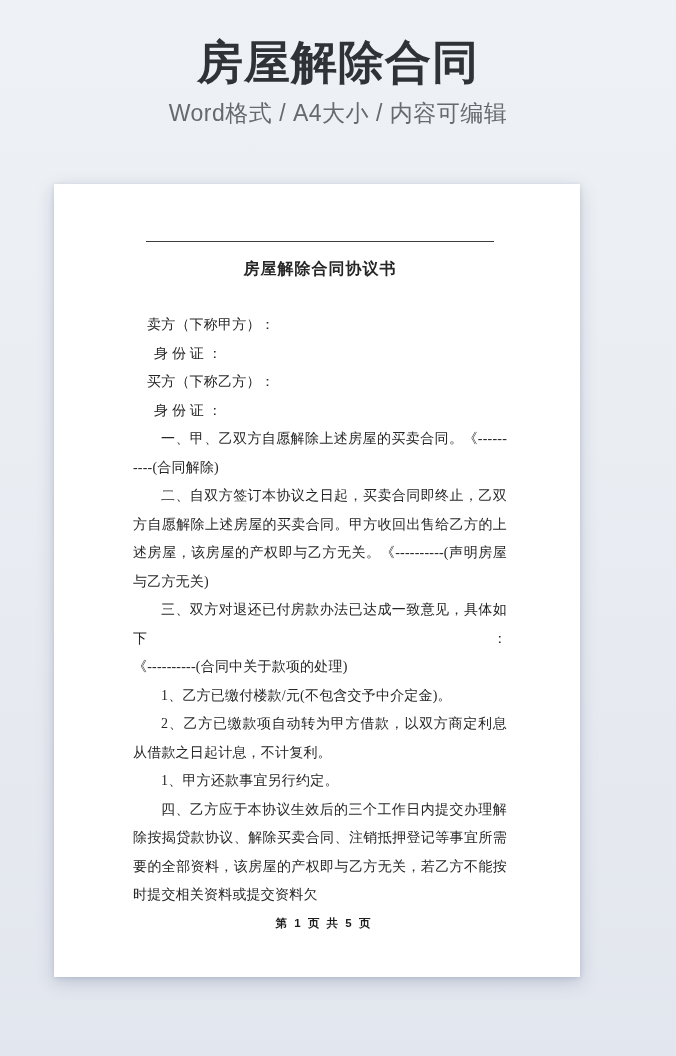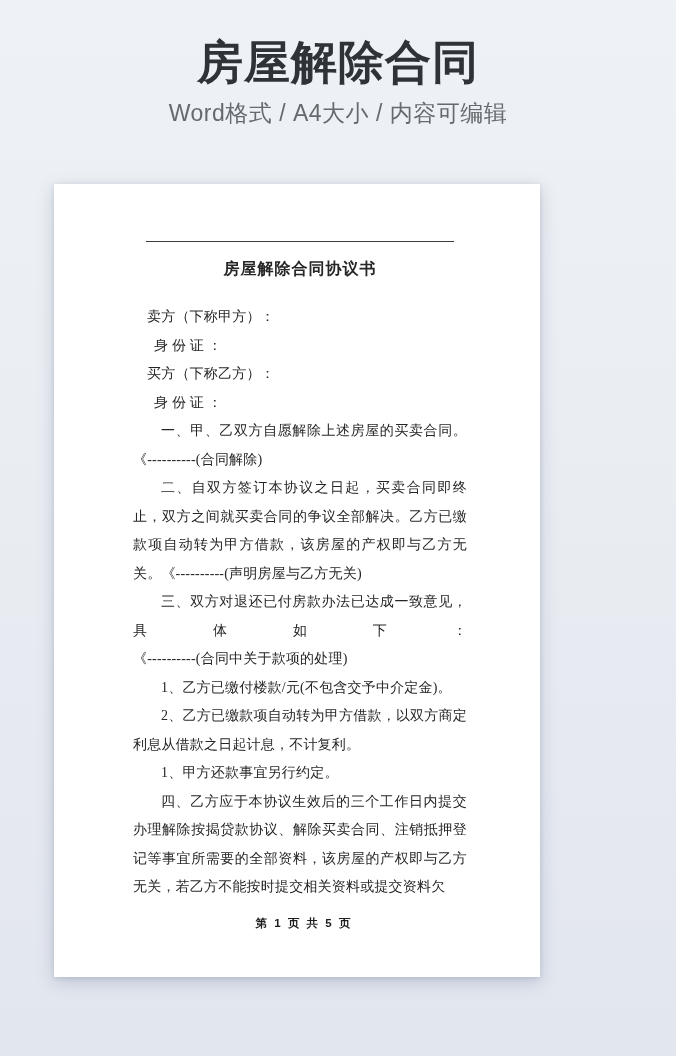--- a/index.html
+++ b/index.html
@@ -25,42 +25,42 @@
     font-size: 23px;
     font-weight: 500;
     color: #66696d;
     letter-spacing: 0.5px;
   }
 
   
   .paper {
     position: absolute;
     left: 54px; top: 184px;
-    width: 486px; height: 793px;
+    width: 526px; height: 793px;
     background: #ffffff;
     box-shadow: 0 5px 16px rgba(90, 105, 140, 0.28), 0 1px 4px rgba(90,105,140,0.18);
     box-sizing: border-box;
     padding: 57px 73px 0 79px;
     font-family: "Liberation Serif", "DejaVu Serif", serif;
     color: #262626;
   }
   .paper .rule {
     border: none;
     border-top: 1.5px solid #3d3d3d;
     margin: 0 13px;
   }
   .doc-title {
     margin: 15px 0 0 0;
     text-align: center;
     font-size: 16px;
     line-height: 24px;
     font-weight: 700;
     letter-spacing: 1px;
   }
-  .doc-body { margin-top: 22px; }
+  .doc-body { margin-top: 30px; }
   .doc-p {
     margin: 0;
     font-size: 14px;
     line-height: 28.5px;
     text-align: justify;
     letter-spacing: 0.2px;
   }
   .doc-p.stretch { text-align-last: justify; }
   .doc-footer {
     position: absolute;
@@ -83,21 +83,21 @@
 
 <div class="paper">
   <hr class="rule">
   <h2 class="doc-title">房屋解除合同协议书</h2>
   <div class="doc-body">
       <p class="doc-p" style="text-indent: 1em;">卖方（下称甲方）：</p>
       <p class="doc-p" style="text-indent: 1.5em;">身 份 证 ：</p>
       <p class="doc-p" style="text-indent: 1em;">买方（下称乙方）：</p>
       <p class="doc-p" style="text-indent: 1.5em;">身 份 证 ：</p>
       <p class="doc-p" style="text-indent: 2em;">一、甲、乙双方自愿解除上述房屋的买卖合同。《----------(合同解除)</p>
-      <p class="doc-p" style="text-indent: 2em;">二、自双方签订本协议之日起，买卖合同即终止，双方之间就买卖合同的争议全部解决。乙方已缴款项自动转为甲方借款，该房屋的产权即与乙方无关。《----------(声明房屋与乙方无关)</p>
+      <p class="doc-p" style="text-indent: 2em;">二、自双方签订本协议之日起，买卖合同即终止，乙双方自愿解除上述房屋的买卖合同。甲方收回出售给乙方的上述房屋，该房屋的产权即与乙方无关。《----------(声明房屋与乙方无关)</p>
       <p class="doc-p stretch" style="text-indent: 2em;">三、双方对退还已付房款办法已达成一致意见，具体如下：</p>
       <p class="doc-p" style="text-indent: 0em;">《----------(合同中关于款项的处理)</p>
       <p class="doc-p" style="text-indent: 2em;">1、乙方已缴付楼款/元(不包含交予中介定金)。</p>
       <p class="doc-p" style="text-indent: 2em;">2、乙方已缴款项自动转为甲方借款，以双方商定利息从借款之日起计息，不计复利。</p>
       <p class="doc-p" style="text-indent: 2em;">1、甲方还款事宜另行约定。</p>
       <p class="doc-p" style="text-indent: 2em;">四、乙方应于本协议生效后的三个工作日内提交办理解除按揭贷款协议、解除买卖合同、注销抵押登记等事宜所需要的全部资料，该房屋的产权即与乙方无关，若乙方不能按时提交相关资料或提交资料欠</p>
     </div>
   <div class="doc-footer">第 1 页 共 5 页</div>
 </div>
 

